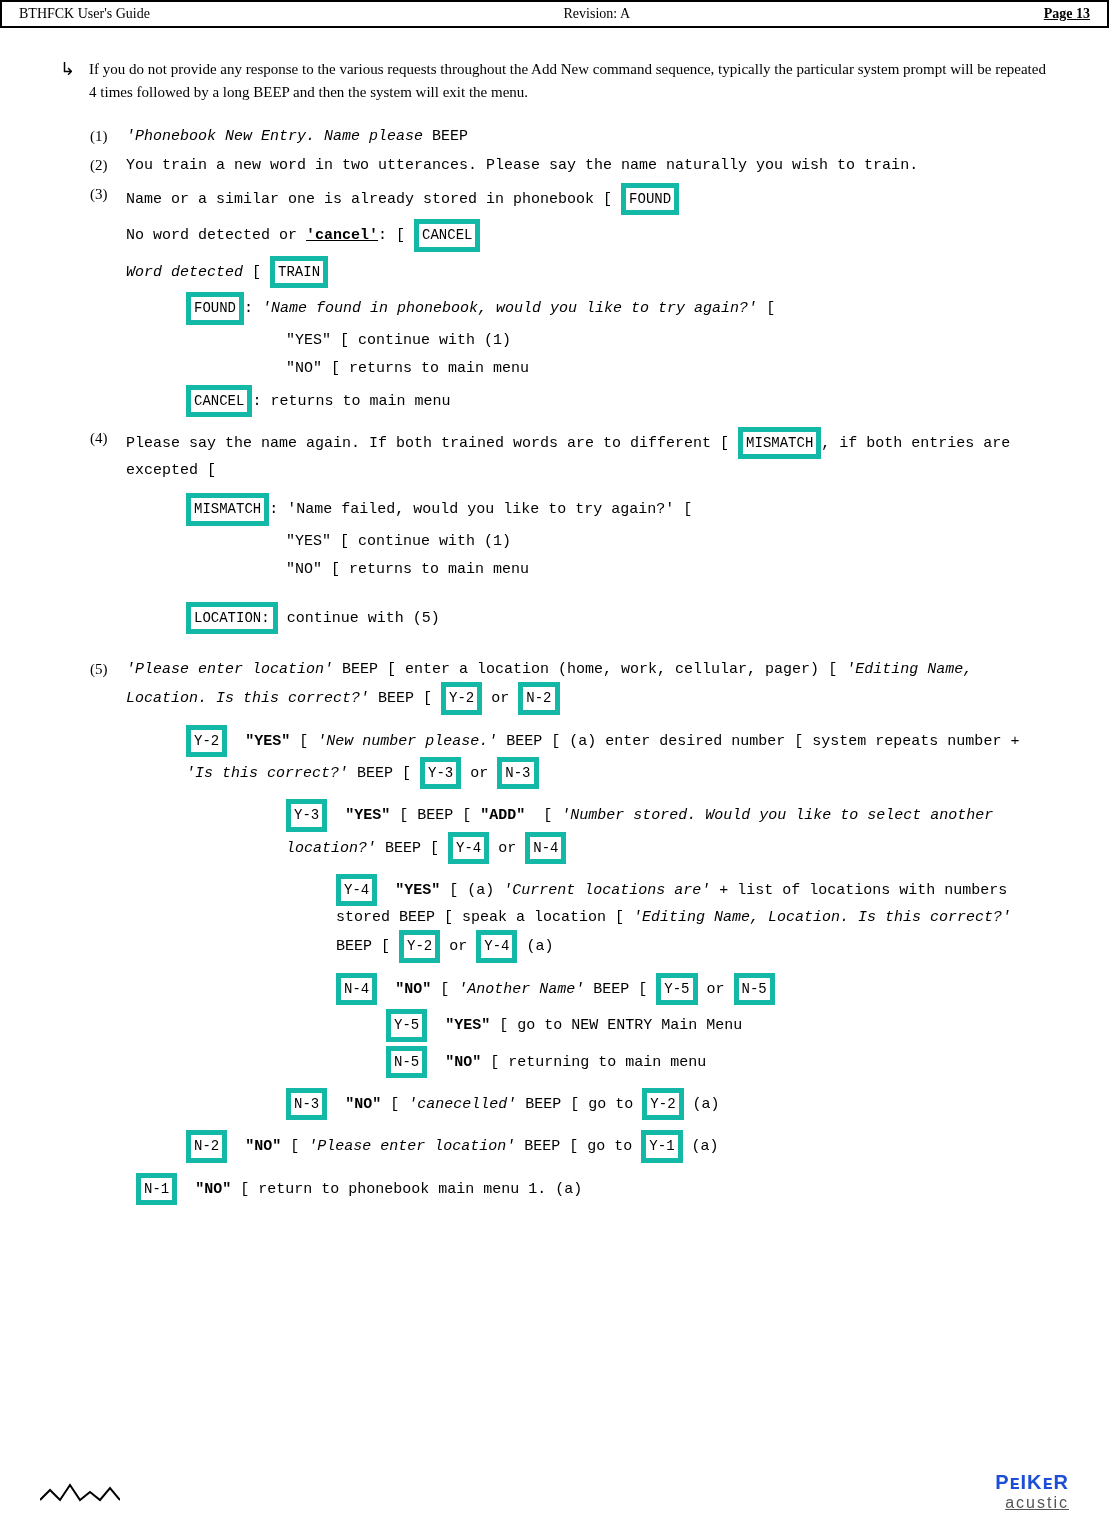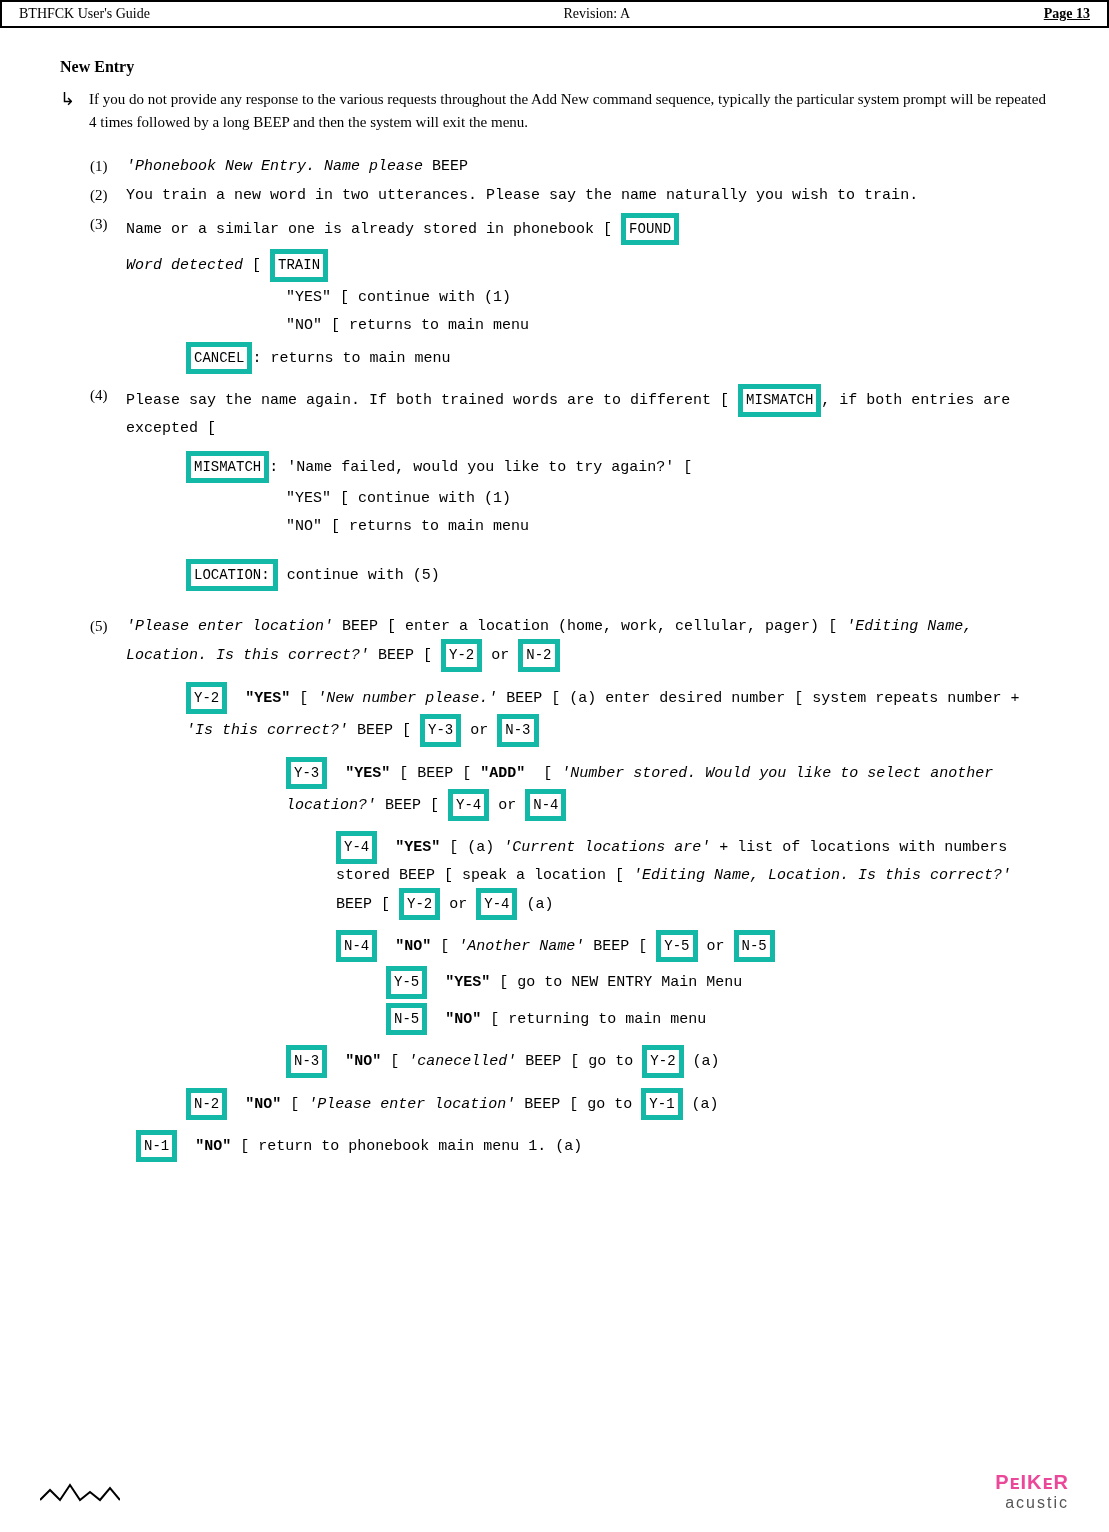--- a/index.html
+++ b/index.html
@@ -109,23 +109,20 @@
 <body>
 
 <div class="header">
   <span class="header-left">BTHFCK  User's Guide</span>
   <span class="header-center">Revision: A</span>
   <span class="header-right">Page 13</span>
 </div>
 
 <div class="content">
 
-  <div class="section-title">
-    <span>New Entry</span>
-  </div>
 
   <div class="bullet-row">
     <div class="bullet-symbol">↳</div>
     <div class="bullet-text">If you do not provide any response to the various requests throughout the Add New command sequence, typically the particular system prompt will be repeated 4 times followed by a long BEEP and then the system will exit the menu.</div>
   </div>
 
   <div class="spacer-lg"></div>
 
   <div class="numbered-list">
 
@@ -141,24 +138,30 @@
       <span class="num-content">You train a new word in two utterances. Please say the name naturally you wish to train.</span>
     </div>
 
     <div class="num-item">
       <span class="num-label">(3)</span>
       <div class="num-content">
         <div class="line">
           Name or a similar one is already stored in phonebook [ <span class="box">FOUND</span>
         </div>
         <div class="line">
+          No word detected or <u><strong>'cancel'</strong></u>: [ <span class="box">CANCEL</span>
+        </div>
+        <div class="line">
           <em>Word detected</em> [ <span class="box">TRAIN</span>
         </div>
 
         <div class="sub-block">
+          <div class="line">
+            <span class="box">FOUND</span>: <em>'Name found in phonebook, would you like to try again?'</em> [
+          </div>
           <div class="sub-block2">
             <div class="line">"YES" [ continue with (1)</div>
             <div class="line">"NO" [ returns to main menu</div>
           </div>
           <div class="line">
             <span class="box">CANCEL</span>: returns to main menu
           </div>
         </div>
       </div>
     </div>
@@ -279,19 +282,19 @@
 
 </div>
 
 <div class="footer-wave">
   <svg width="80" height="30" viewBox="0 0 80 30">
     <polyline points="0,20 10,10 20,20 30,5 40,20 50,12 60,20 70,8 80,20" fill="none" stroke="#000" stroke-width="2"></polyline>
   </svg>
 </div>
 
 <div class="footer">
-  <div style="font-family: Arial Black, Arial, sans-serif; font-size: 20px; font-weight: 900; letter-spacing: 1px; color: #ec4899;">
+  <div style="font-family: Arial Black, Arial, sans-serif; font-size: 20px; font-weight: 900; letter-spacing: 1px; color: #1d4ed8;">
     PᴇIKᴇR
   </div>
-  <div style="font-family: Arial, sans-serif; font-size: 16px; color: #555; letter-spacing: 2px;">
+  <div style="font-family: Arial, sans-serif; font-size: 16px; color: #555; letter-spacing: 2px; text-decoration: underline;">
     acustic
   </div>
 </div>
 
 </body></html>

